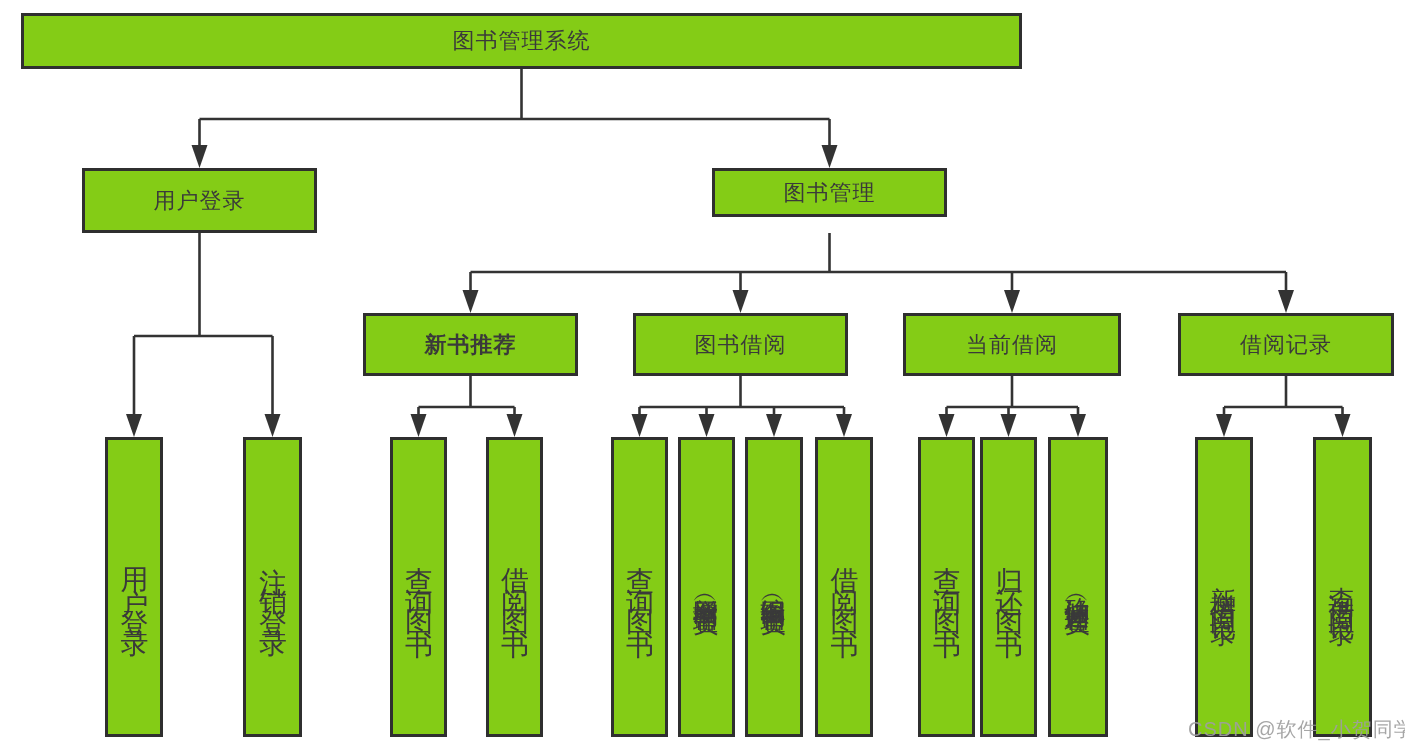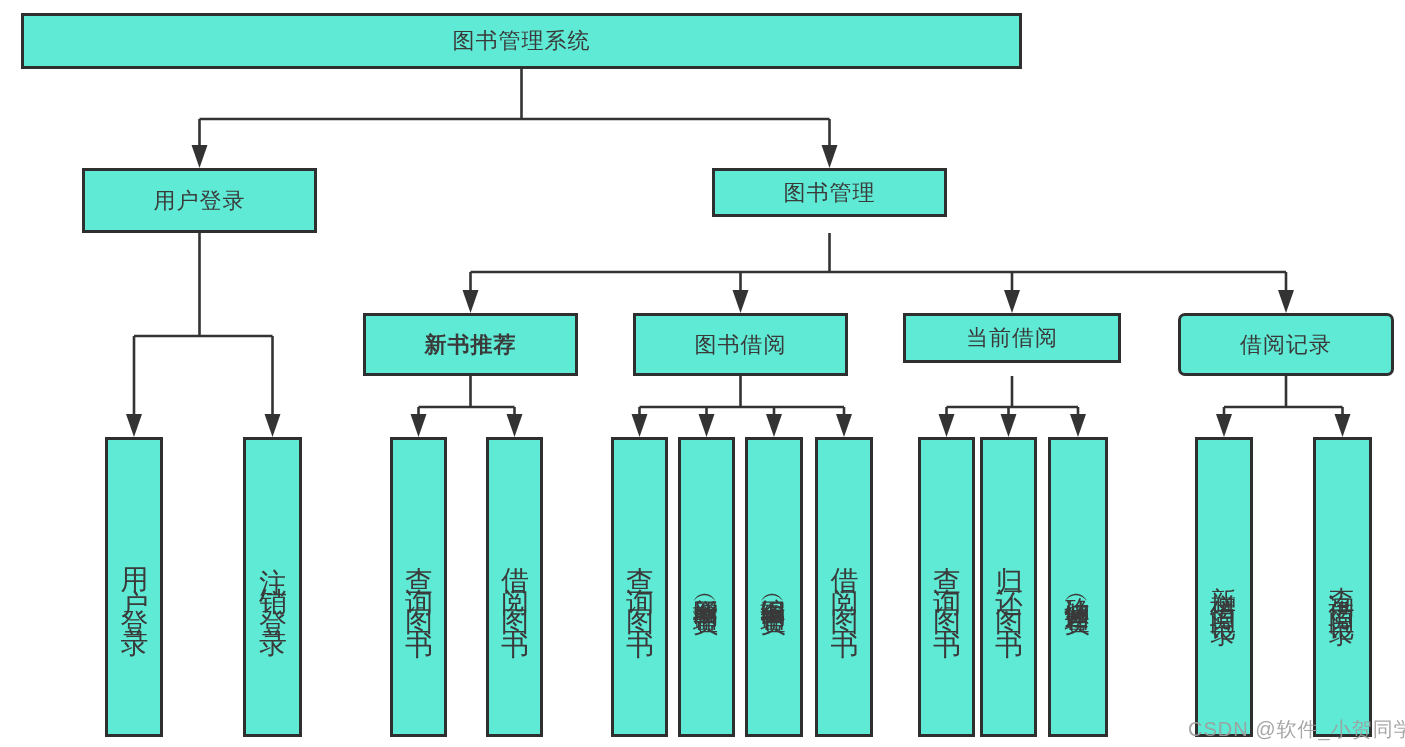--- a/index.html
+++ b/index.html
@@ -18,21 +18,21 @@
   #connectors {
     position: absolute;
     left: 0; top: 0;
     width: 1405px;
     height: 747px;
     pointer-events: none;
   }
   .node {
     position: absolute;
     box-sizing: border-box;
-    background: #5eead4;
+    background: #84cc16;
     border: 3px solid #2f2f2f;
     display: flex;
     align-items: center;
     justify-content: center;
     color: #3a3a3a;
   }
   .hnode .node-label {
     font-size: 22px;
     letter-spacing: 1px;
     white-space: nowrap;
@@ -122,24 +122,24 @@
       </div>
       <div class="node hnode" style="left: 712px; top: 168px; width: 235px; height: 49px;">
         <span class="node-label">图书管理</span>
       </div>
       <div class="node hnode" style="left: 363px; top: 313px; width: 215px; height: 63px; font-weight: bold;">
         <span class="node-label">新书推荐</span>
       </div>
       <div class="node hnode" style="left: 633px; top: 313px; width: 215px; height: 63px; justify-content: center;">
         <span class="node-label">图书借阅</span>
       </div>
-      <div class="node hnode" style="left: 903px; top: 313px; width: 218px; height: 50px;">
+      <div class="node hnode" style="left: 903px; top: 313px; width: 218px; height: 63px;">
         <span class="node-label">当前借阅</span>
       </div>
-      <div class="node hnode" style="left: 1178px; top: 313px; width: 216px; height: 63px; border-radius: 7px;">
+      <div class="node hnode" style="left: 1178px; top: 313px; width: 216px; height: 63px;">
         <span class="node-label">借阅记录</span>
       </div>
       <div class="node vnode sp-wide" style="left: 105px; top: 437px; width: 58px; height: 300px;">
         <span class="node-label">用户登录</span>
       </div>
       <div class="node vnode sp-wide" style="left: 243px; top: 437px; width: 59px; height: 300px;">
         <span class="node-label">注销登录</span>
       </div>
       <div class="node vnode sp-wide" style="left: 390px; top: 437px; width: 57px; height: 300px;">
         <span class="node-label">查询图书</span>

